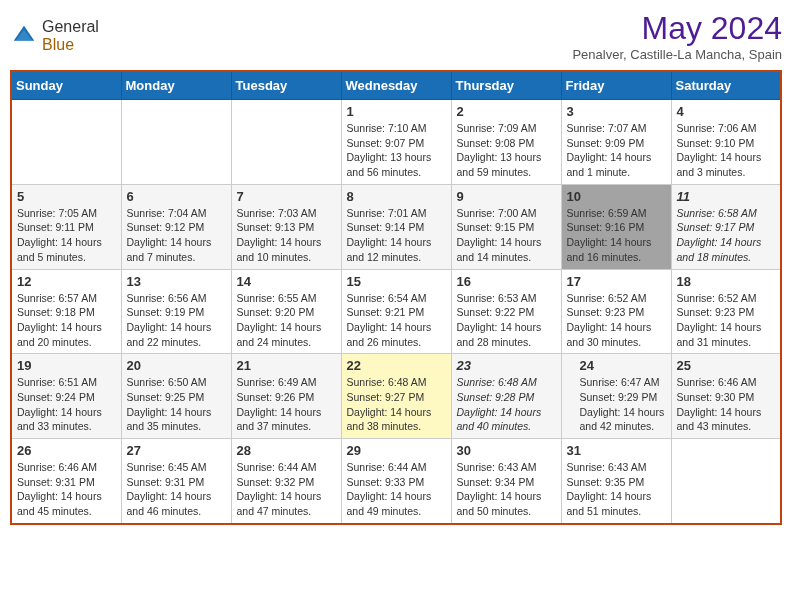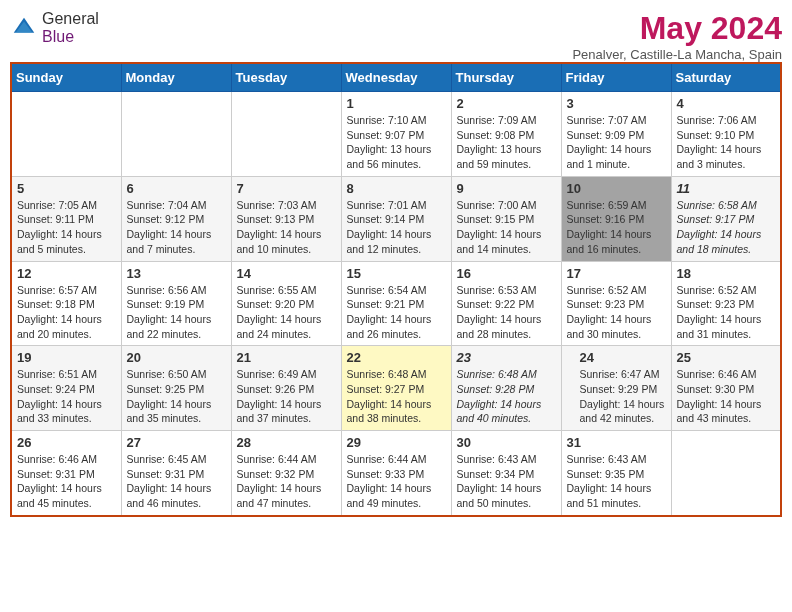--- a/index.html
+++ b/index.html
@@ -6,41 +6,41 @@
     body {
       font-family: Arial, sans-serif;
       background: #fff;
       width: 792px;
       min-height: 612px;
       padding: 10px;
     }
     .header {
       display: flex;
       justify-content: space-between;
-      align-items: flex-start;
-      margin-bottom: 0;
+      align-items: center;
+      margin-bottom: 8px;
     }
     .logo {
       display: flex;
       align-items: center;
       gap: 4px;
     }
     .logo-general { color: #333; }
-    .logo-blue { color: #701a75; }
+    .logo-blue { color: #a16207; }
     .logo-icon {
       width: 28px;
       height: 28px;
     }
     .title-area {
       text-align: right;
     }
     .month-title {
       font-size: 32px;
-      color: #be185d;
-      font-weight: bold;
+      color: #4c1d95;
+      font-weight: normal;
     }
     .location-title {
       font-size: 13px;
       color: #555;
     }
     .calendar {
       width: 100%;
       border-collapse: collapse;
       border: 2px solid #c2410c;
     }

